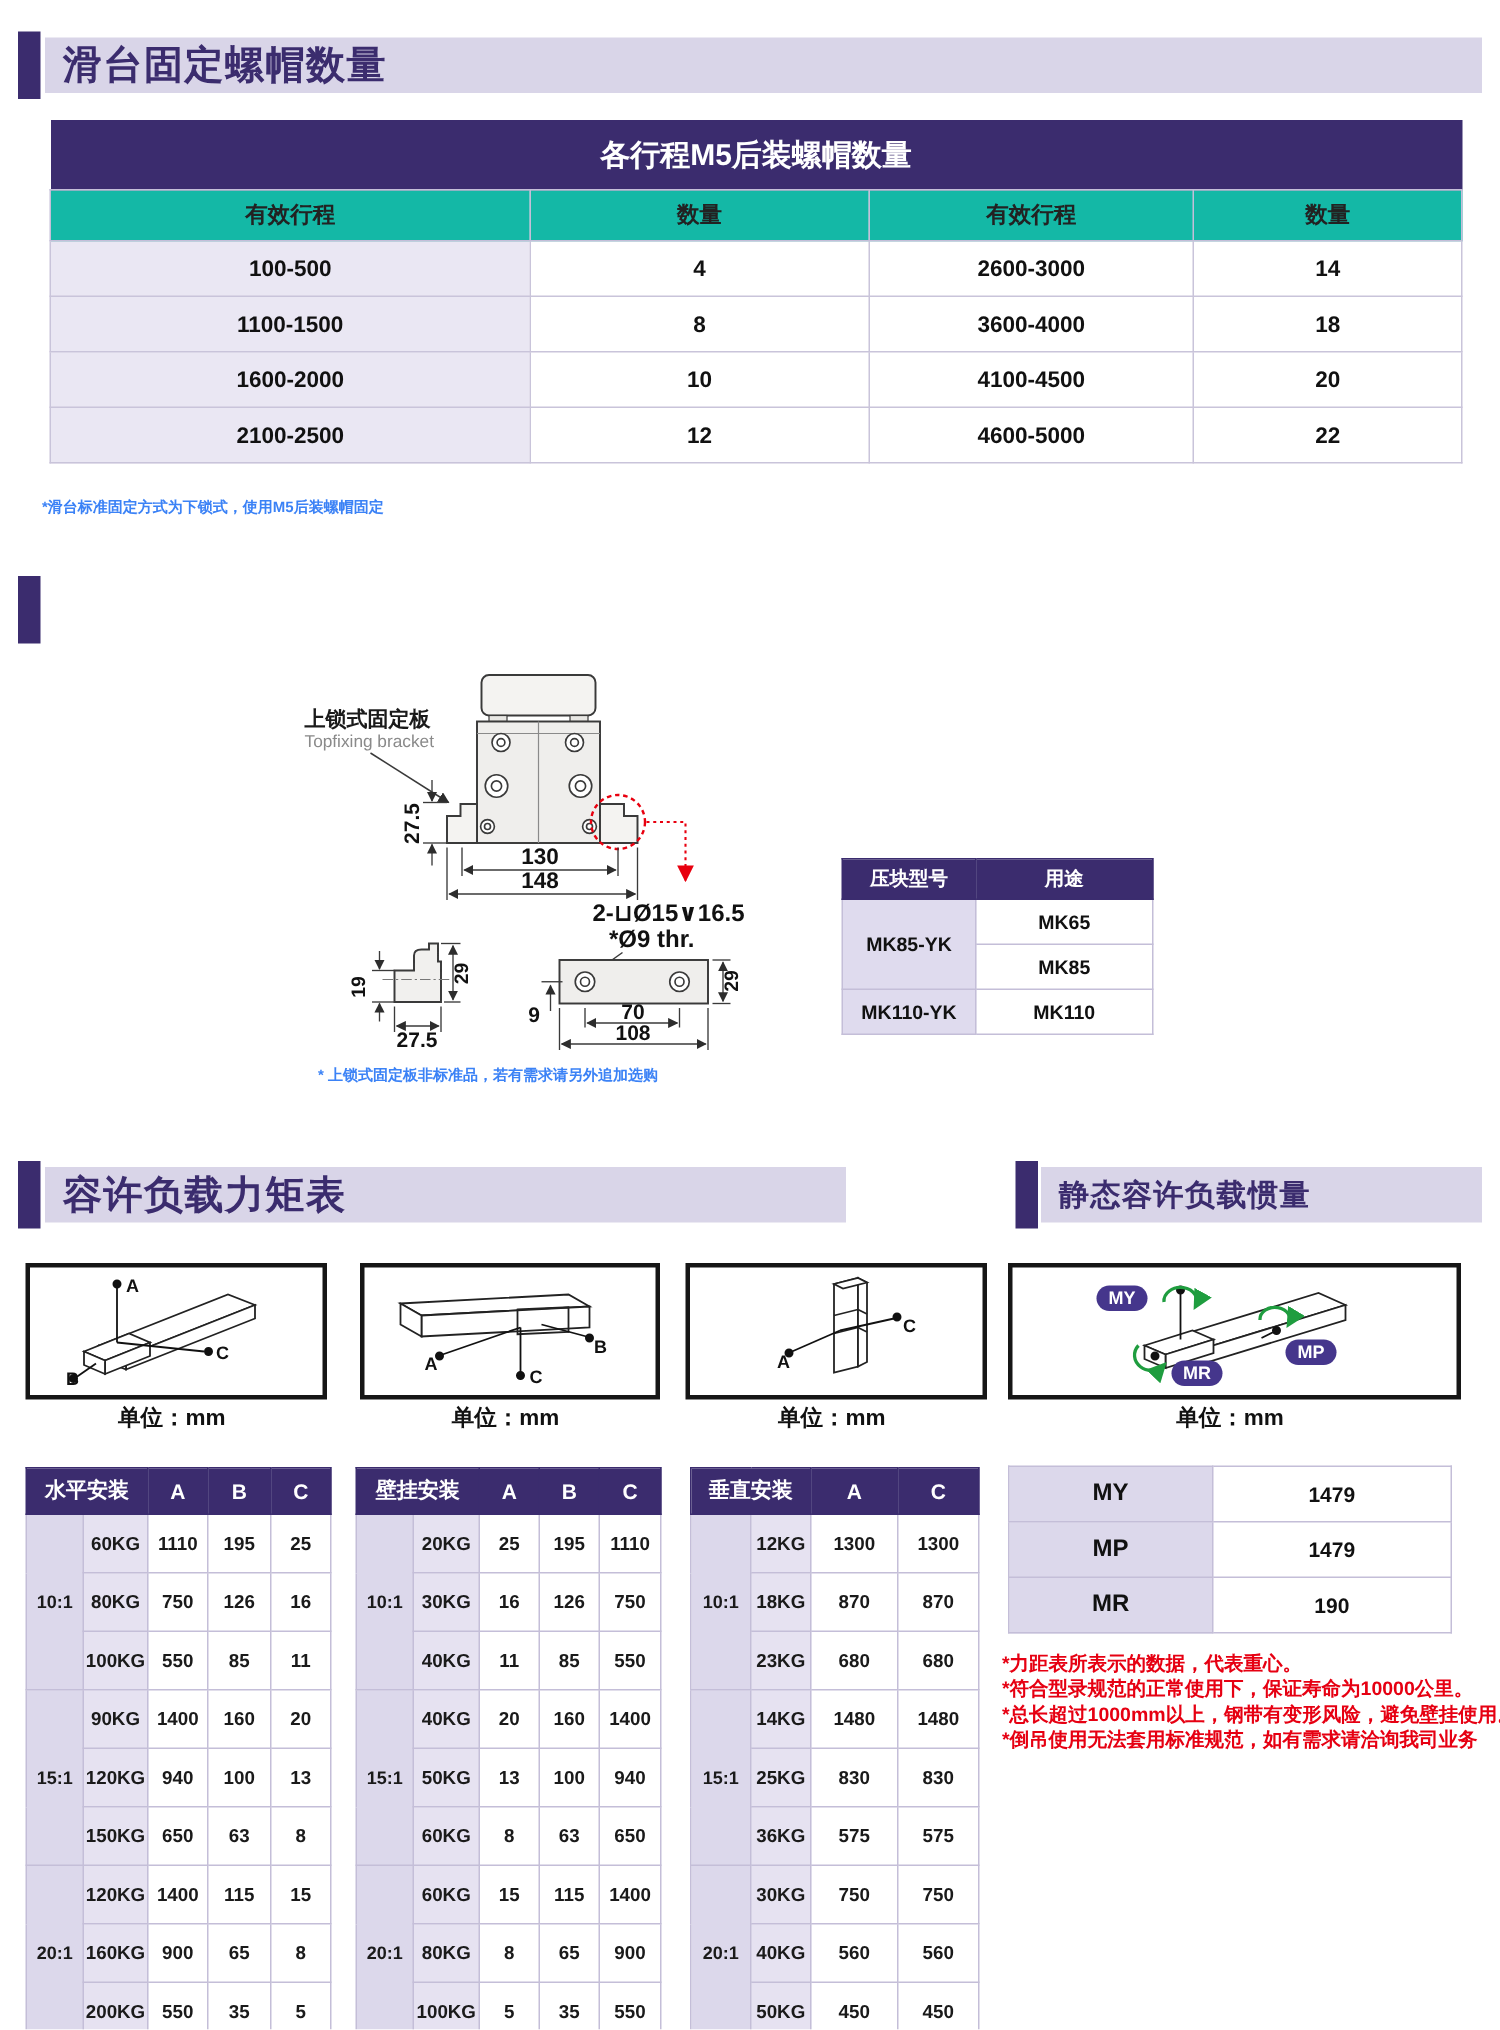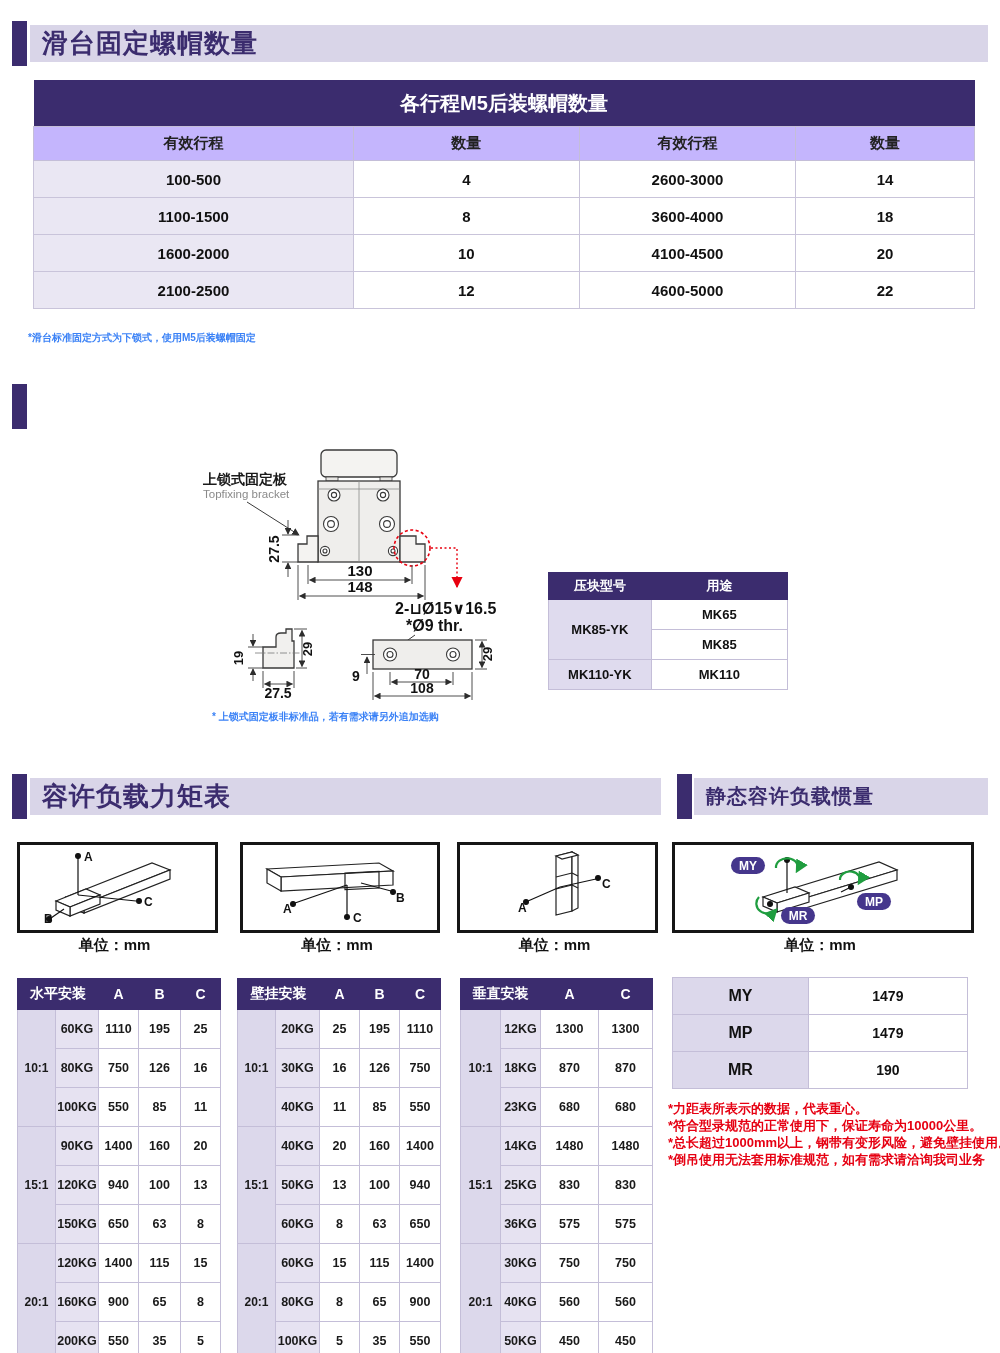--- a/index.html
+++ b/index.html
@@ -5,26 +5,26 @@
   html,body{margin:0;padding:0;background:#fff;}
   .page{position:relative;width:1000px;height:1353px;background:#fff;overflow:hidden;
         font-family:"Liberation Sans","DejaVu Sans",sans-serif;color:#111;}
   .secbar{position:absolute;width:15px;background:#3b2c6e;}
   .banner{position:absolute;height:37px;background:#d9d5e8;display:flex;align-items:center;}
   .sectitle{color:#3b2c6e;font-size:26px;font-weight:700;padding-left:12px;letter-spacing:1px;white-space:nowrap;}
   table{border-collapse:collapse;table-layout:fixed;}
   
   .t1{position:absolute;left:33px;top:80px;width:942px;}
   .t1 .ttl th{background:#3b2c6e;color:#fff;font-size:20px;font-weight:700;height:44px;}
-  .t1 .chead th{background:#c4b5fd;color:#222;font-size:15px;font-weight:700;height:31px;border:1px solid #c4bed8;font-family:Liberation Serif, serif;}
+  .t1 .chead th{background:#14b8a6;color:#222;font-size:15px;font-weight:700;height:31px;border:1px solid #c4bed8;font-family:Liberation Serif, serif;}
   .t1 tbody td{height:34px;background:#fff;border:1px solid #c9c4da;text-align:center;font-size:15px;font-weight:700;color:#111;}
   .t1 tbody td:first-child{background:#eae7f3;}
   .rednote{position:absolute;color:#3b82f6;font-weight:700;font-size:10px;white-space:nowrap;}
   
-  .mk{position:absolute;left:548px;top:572px;width:240px;}
+  .mk{position:absolute;left:561px;top:572px;width:208px;}
   .mk th{background:#3b2c6e;color:#fff;height:24px;font-size:13px;font-weight:700;border:1px solid #3b2c6e;}
   .mk td{border:1px solid #c4bed8;height:27px;text-align:center;font-size:13px;font-weight:700;background:#fff;margin-left:11px;}
   .mk td.model{background:#dfdbee;}
   
   .diagbox{position:absolute;border:3px solid #161616;background:#fff;}
   .unitlbl{position:absolute;text-align:center;font-size:15px;font-weight:700;color:#111;}
   
   .lt{position:absolute;}
   .lt th{background:#3b2c6e;color:#fff;font-size:14px;font-weight:700;height:28px;border:1px solid #3b2c6e;}
   .lt td{border:1px solid #c4bed8;text-align:center;font-size:12.5px;height:36px;background:#fff;color:#1a1a1a;font-weight:700;}
@@ -233,21 +233,21 @@
       </tr>
       <tr>
         <td class="model">MK110-YK</td>
         <td>MK110</td>
       </tr>
     </tbody>
   </table>
   <div class="rednote" style="left:212px;top:710px">* 上锁式固定板非标准品，若有需求请另外追加选购</div>
 
   <div class="secbar" style="left:12px;top:774px;height:45px"></div>
-  <div class="banner" style="left:30px;top:778px;width:631px">
+  <div class="banner" style="left:30px;top:778px;width:534px">
     <span class="sectitle">容许负载力矩表</span>
   </div>
   <div class="secbar" style="left:677px;top:774px;height:45px"></div>
   <div class="banner" style="left:694px;top:778px;width:294px">
     <span class="sectitle" style="font-size:20px">静态容许负载惯量</span>
   </div>
 
   <div class="diagbox" style="left:17px;top:842px;width:195px;height:85px">
     <svg width="189" height="79" viewBox="0 0 189 79">
       <g fill="#fff" stroke="#222" stroke-width="1.2">

